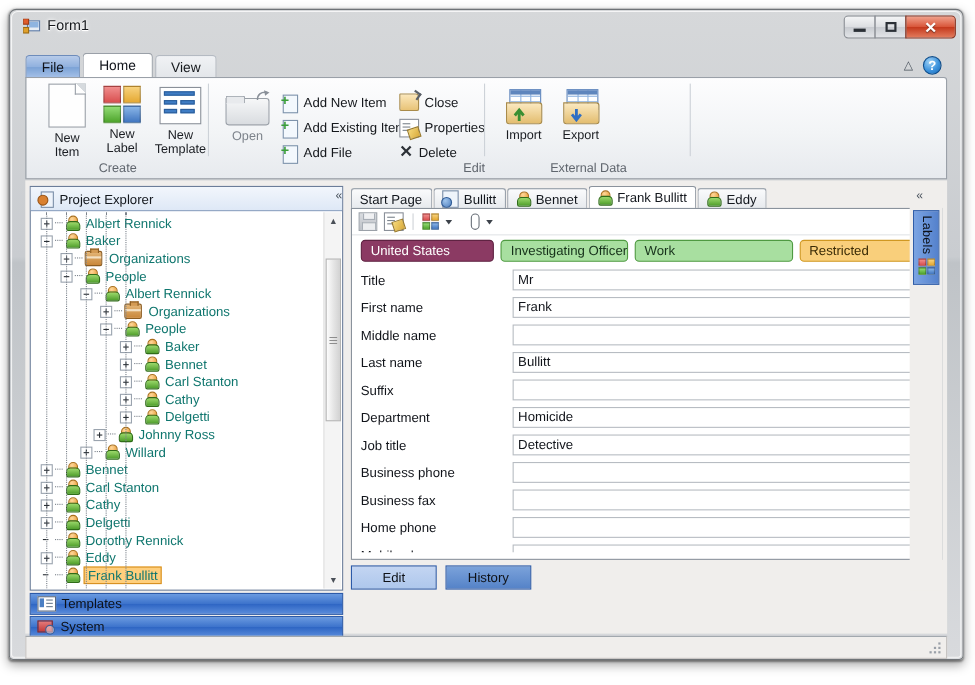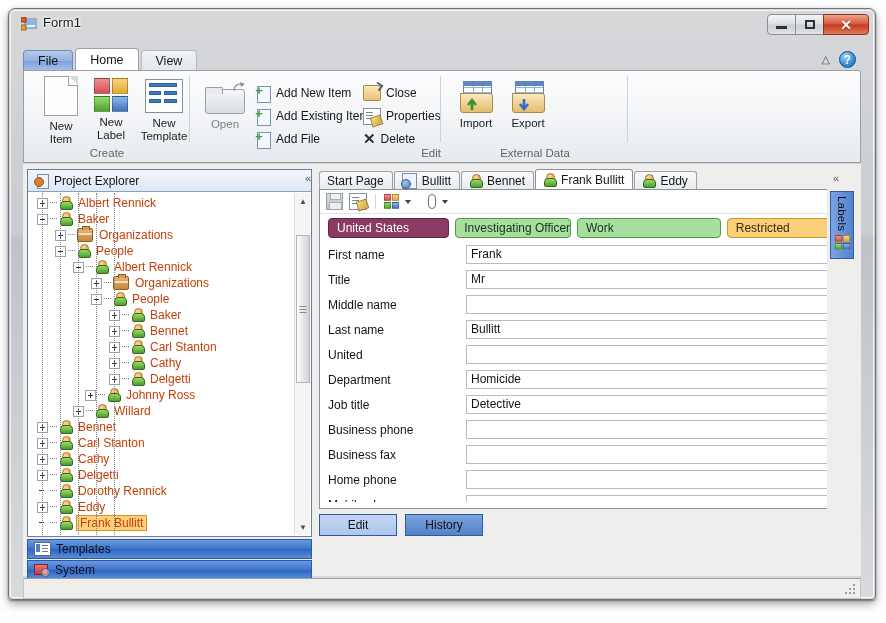--- a/index.html
+++ b/index.html
@@ -212,21 +212,21 @@
     display: flex; align-items: center; gap: 5px; padding-left: 6px;
     font-size: 12px; color: #13171d;
   }
   .exp-hdr-icon { width: 15px; height: 14px; position: relative; }
   .exp-hdr-icon .sheet { position:absolute; right:0; top:0; width:10px;height:13px; background:#eef3fa; border:1px solid #7b8ea8; }
   .exp-hdr-icon .gear { position:absolute; left:0; bottom:1px; width:8px;height:8px; border-radius:50%; background:#d98030; border:1px solid #9a5518;}
 
   .tree {
     position: absolute; left: 1px; top: 23px; right: 17px; bottom: 1px;
     overflow: hidden;
-    font-size: 12px; color: #c2410c;
+    font-size: 12px; color: #0f766e;
     padding-top: 2px;
   }
   .tnode {
     height: 16px; display: flex; align-items: center;
     position: relative; white-space: nowrap;
   }
   .expander {
     width: 11px; height: 11px; border: 1px solid #9aa3ae; background: #fff;
     position: relative; flex: 0 0 auto; box-sizing: border-box;
     margin-right: 2px;
@@ -869,37 +869,37 @@
           <div class="tags-row" id="tags-row">
               <div class="tag" style="background: rgb(139, 58, 99); border-color: rgb(95, 35, 66); color: rgb(255, 255, 255); width: 128px;">United States</div>
               <div class="tag" style="background: rgb(168, 223, 160); border-color: rgb(79, 154, 66); color: rgb(22, 49, 26); width: 122px;">Investigating Officer</div>
               <div class="tag" style="background: rgb(168, 223, 160); border-color: rgb(79, 154, 66); color: rgb(22, 49, 26); width: 152px;">Work</div>
               <div class="tag" style="background: rgb(249, 207, 123); border-color: rgb(208, 152, 34); color: rgb(58, 43, 6); width: 128px;">Restricted</div>
             </div>
 
           <div class="fields-wrap">
             <div class="fields" id="fields">
                 <div class="field-row">
+                  <div class="field-label">Title</div>
+                  <div class="field-input">Mr</div>
+                </div>
+                <div class="field-row">
                   <div class="field-label">First name</div>
                   <div class="field-input">Frank</div>
                 </div>
                 <div class="field-row">
-                  <div class="field-label">Title</div>
-                  <div class="field-input">Mr</div>
-                </div>
-                <div class="field-row">
                   <div class="field-label">Middle name</div>
                   <div class="field-input"></div>
                 </div>
                 <div class="field-row">
                   <div class="field-label">Last name</div>
                   <div class="field-input">Bullitt</div>
                 </div>
                 <div class="field-row">
-                  <div class="field-label">United</div>
+                  <div class="field-label">Suffix</div>
                   <div class="field-input"></div>
                 </div>
                 <div class="field-row">
                   <div class="field-label">Department</div>
                   <div class="field-input">Homicide</div>
                 </div>
                 <div class="field-row">
                   <div class="field-label">Job title</div>
                   <div class="field-input">Detective</div>
                 </div>

